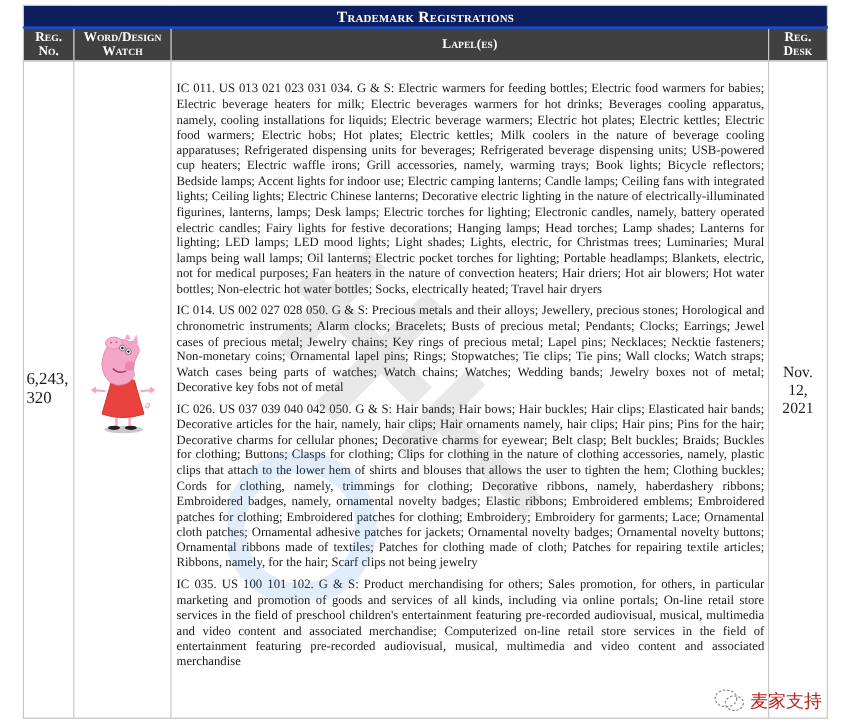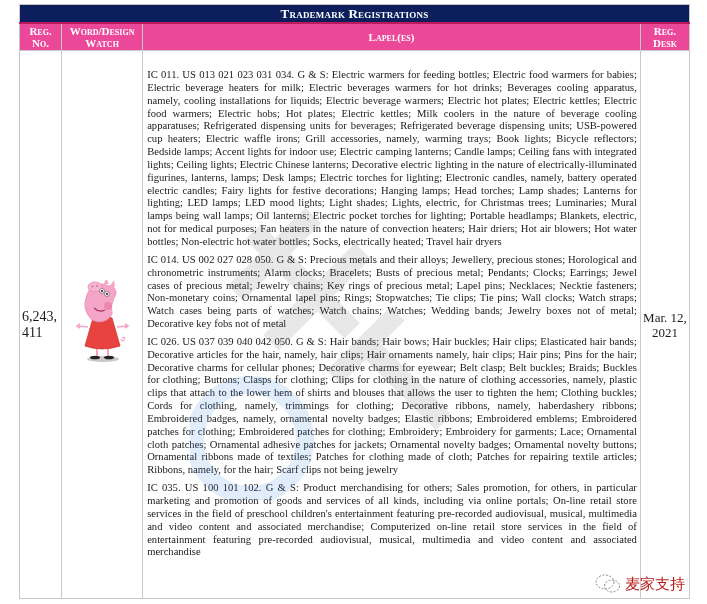--- a/index.html
+++ b/index.html
@@ -32,24 +32,24 @@
     .title-row th {
       background: #0c1f5c;
       color: #ffffff;
       font-variant: small-caps;
       font-weight: bold;
       font-size: 13px;
       height: 17px;
       padding: 0;
       text-align: center;
       letter-spacing: 0.2px;
-      border-bottom: 2px solid #be185d;
+      border-bottom: 2px solid #1d4ed8;
     }
     .header-row th {
-      background: #ec4899;
+      background: #404040;
       color: #ffffff;
       font-variant: small-caps;
       font-weight: bold;
       font-size: 11px;
       line-height: 12px;
       height: 26px;
       padding: 0;
       text-align: center;
       vertical-align: middle;
     }
@@ -128,21 +128,21 @@
       </tr>
       <tr class="header-row">
         <th>Reg. No.</th>
         <th>Word/Design Watch</th>
         <th>Lapel(es)</th>
         <th>Reg. Desk</th>
       </tr>
     </thead>
     <tbody>
       <tr style="height:548px;">
-        <td class="reg-no">6,243, 411</td>
+        <td class="reg-no">6,243, 320</td>
         <td class="mark">
           <span class="peppa">
             <svg width="60" height="86" viewBox="0 0 60 86" xmlns="http://www.w3.org/2000/svg">
 
               <ellipse cx="31" cy="79" rx="16" ry="3" fill="#c9c9c9"></ellipse>
 
               <rect x="24" y="64" width="2" height="13" fill="#f5a6c8"></rect>
               <rect x="35" y="64" width="2" height="13" fill="#f5a6c8"></rect>
               <ellipse cx="23" cy="77.5" rx="5" ry="1.8" fill="#222"></ellipse>
               <ellipse cx="37" cy="77.5" rx="5" ry="1.8" fill="#222"></ellipse>
@@ -173,21 +173,21 @@
               <path d="M22 28 Q27 33 33 30" stroke="#b0305e" stroke-width="1.2" fill="none"></path>
             </svg>
           </span>
         </td>
         <td class="classes">
           <p class="class-block">IC 011. US 013 021 023 031 034. G &amp; S: Electric warmers for feeding bottles; Electric food warmers for babies; Electric beverage heaters for milk; Electric beverages warmers for hot drinks; Beverages cooling apparatus, namely, cooling installations for liquids; Electric beverage warmers; Electric hot plates; Electric kettles; Electric food warmers; Electric hobs; Hot plates; Electric kettles; Milk coolers in the nature of beverage cooling apparatuses; Refrigerated dispensing units for beverages; Refrigerated beverage dispensing units; USB-powered cup heaters; Electric waffle irons; Grill accessories, namely, warming trays; Book lights; Bicycle reflectors; Bedside lamps; Accent lights for indoor use; Electric camping lanterns; Candle lamps; Ceiling fans with integrated lights; Ceiling lights; Electric Chinese lanterns; Decorative electric lighting in the nature of electrically-illuminated figurines, lanterns, lamps; Desk lamps; Electric torches for lighting; Electronic candles, namely, battery operated electric candles; Fairy lights for festive decorations; Hanging lamps; Head torches; Lamp shades; Lanterns for lighting; LED lamps; LED mood lights; Light shades; Lights, electric, for Christmas trees; Luminaries; Mural lamps being wall lamps; Oil lanterns; Electric pocket torches for lighting; Portable headlamps; Blankets, electric, not for medical purposes; Fan heaters in the nature of convection heaters; Hair driers; Hot air blowers; Hot water bottles; Non-electric hot water bottles; Socks, electrically heated; Travel hair dryers</p>
           <p class="class-block">IC 014. US 002 027 028 050. G &amp; S: Precious metals and their alloys; Jewellery, precious stones; Horological and chronometric instruments; Alarm clocks; Bracelets; Busts of precious metal; Pendants; Clocks; Earrings; Jewel cases of precious metal; Jewelry chains; Key rings of precious metal; Lapel pins; Necklaces; Necktie fasteners; Non-monetary coins; Ornamental lapel pins; Rings; Stopwatches; Tie clips; Tie pins; Wall clocks; Watch straps; Watch cases being parts of watches; Watch chains; Watches; Wedding bands; Jewelry boxes not of metal; Decorative key fobs not of metal</p>
           <p class="class-block">IC 026. US 037 039 040 042 050. G &amp; S: Hair bands; Hair bows; Hair buckles; Hair clips; Elasticated hair bands; Decorative articles for the hair, namely, hair clips; Hair ornaments namely, hair clips; Hair pins; Pins for the hair; Decorative charms for cellular phones; Decorative charms for eyewear; Belt clasp; Belt buckles; Braids; Buckles for clothing; Buttons; Clasps for clothing; Clips for clothing in the nature of clothing accessories, namely, plastic clips that attach to the lower hem of shirts and blouses that allows the user to tighten the hem; Clothing buckles; Cords for clothing, namely, trimmings for clothing; Decorative ribbons, namely, haberdashery ribbons; Embroidered badges, namely, ornamental novelty badges; Elastic ribbons; Embroidered emblems; Embroidered patches for clothing; Embroidered patches for clothing; Embroidery; Embroidery for garments; Lace; Ornamental cloth patches; Ornamental adhesive patches for jackets; Ornamental novelty badges; Ornamental novelty buttons; Ornamental ribbons made of textiles; Patches for clothing made of cloth; Patches for repairing textile articles; Ribbons, namely, for the hair; Scarf clips not being jewelry</p>
           <p class="class-block">IC 035. US 100 101 102. G &amp; S: Product merchandising for others; Sales promotion, for others, in particular marketing and promotion of goods and services of all kinds, including via online portals; On-line retail store services in the field of preschool children's entertainment featuring pre-recorded audiovisual, musical, multimedia and video content and associated merchandise; Computerized on-line retail store services in the field of entertainment featuring pre-recorded audiovisual, musical, multimedia and video content and associated merchandise</p>
         </td>
-        <td class="date">Mar. 12, 2021</td>
+        <td class="date">Nov. 12, 2021</td>
       </tr>
     </tbody>
   </table>
 </div>
 
 <svg class="watermark" viewBox="0 0 330 330" xmlns="http://www.w3.org/2000/svg">
   <circle cx="60" cy="270" r="55" fill="none" stroke="#1e7be0" stroke-width="18"></circle>
   <g transform="rotate(-45 165 165)" fill="#555">
     <rect x="110" y="40" width="110" height="22"></rect>
     <rect x="155" y="20" width="22" height="140"></rect>

